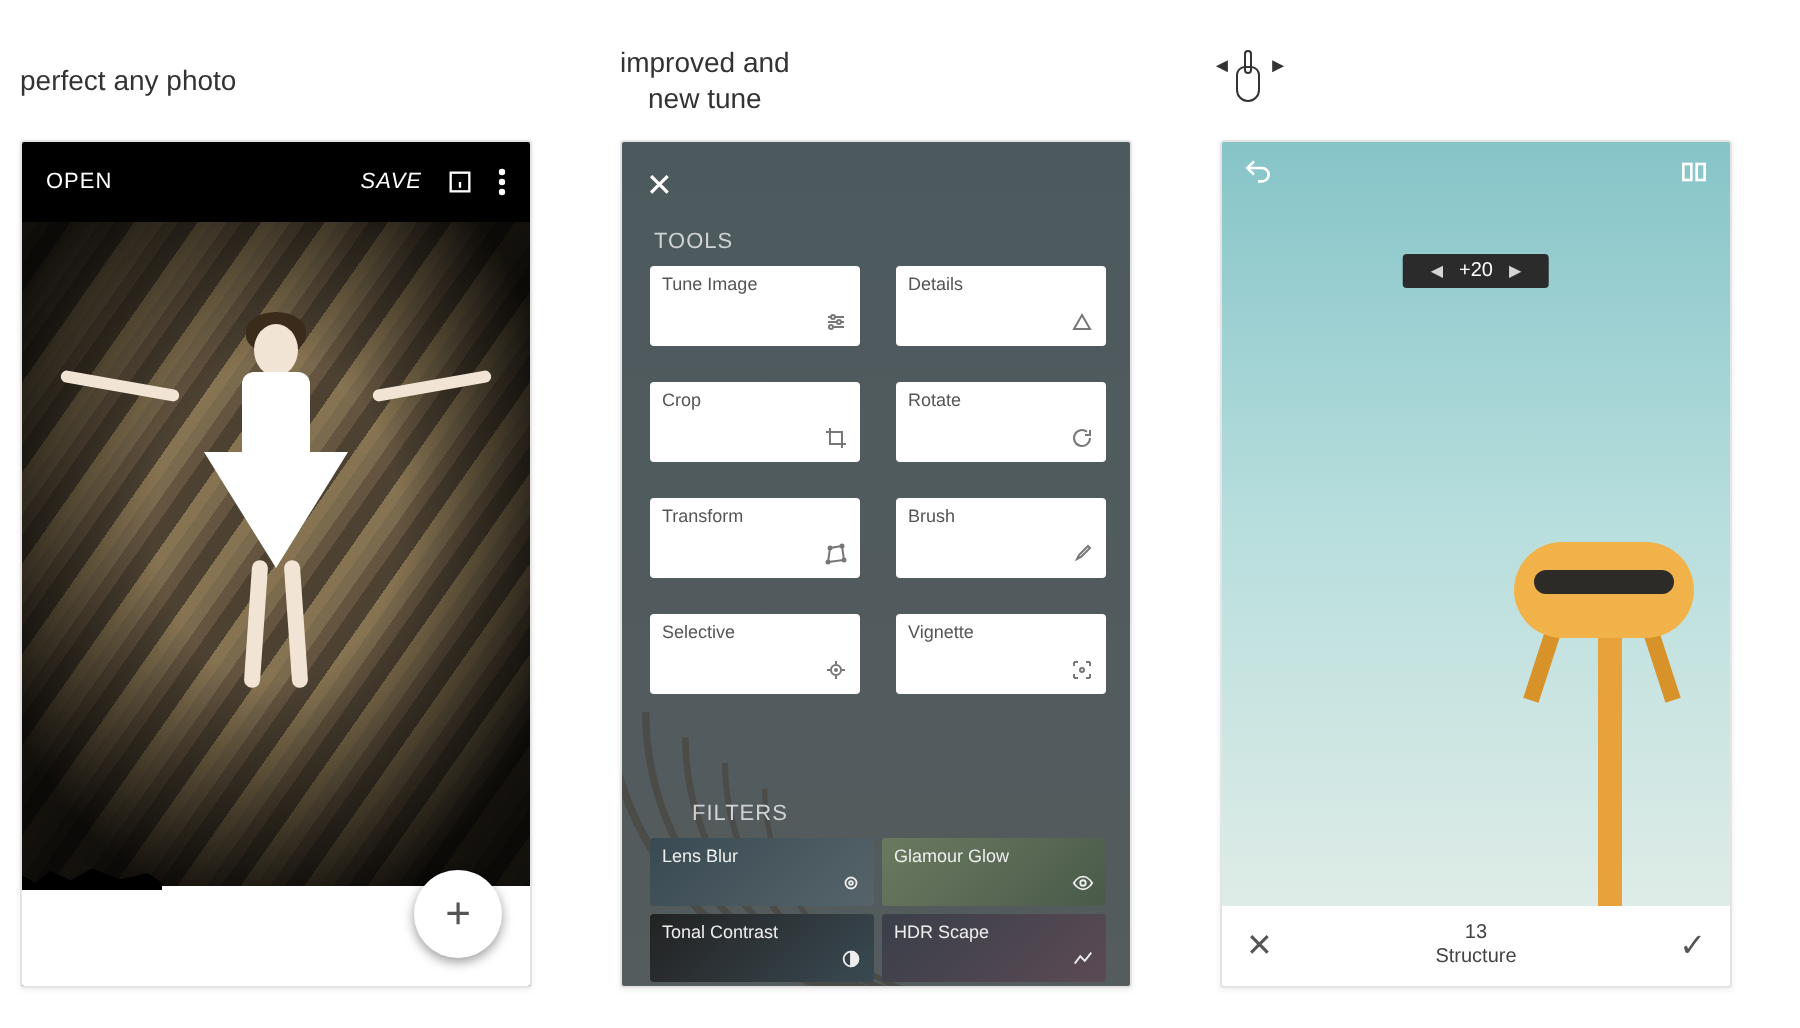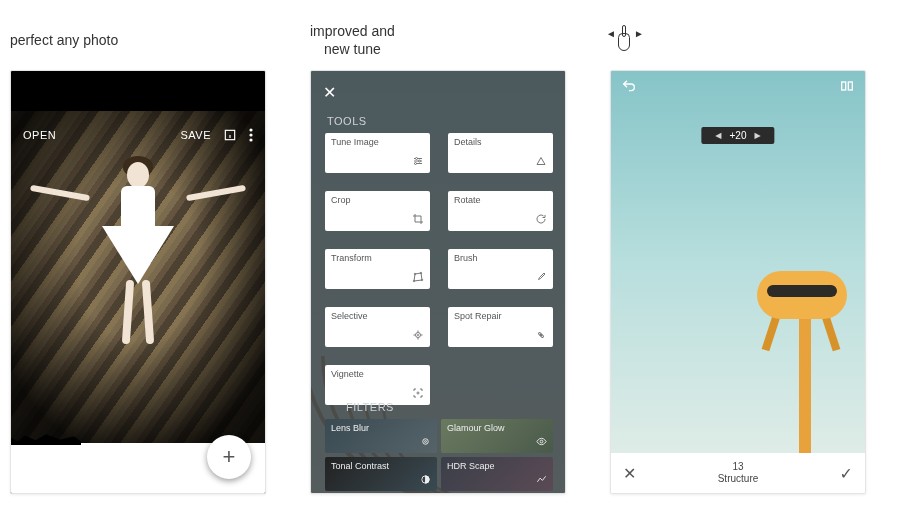--- a/index.html
+++ b/index.html
@@ -4,22 +4,22 @@
 <style>
   * { box-sizing: border-box; margin: 0; padding: 0; }
   html, body { width: 900px; height: 514px; font-family: -apple-system, Helvetica, Arial, sans-serif; background: #fff; }
   .row { display: flex; justify-content: space-around; align-items: flex-start; width: 100%; height: 100%; padding: 10px 0; }
   .col { display: flex; flex-direction: column; align-items: flex-start; width: 280px; }
   .caption { height: 60px; display: flex; align-items: center; justify-content: center; gap: 10px; font-size: 14px; color: #333; text-align: center; line-height: 1.3; }
   .phone { width: 256px; height: 424px; border: 1px solid #e4e4e4; border-radius: 2px; box-shadow: 0 1px 3px rgba(0,0,0,.08); position: relative; overflow: hidden; background: #fff; }
 
   
   .p1 { background: #000; }
-  .p1-top { position: absolute; top: 0; left: 0; right: 0; height: 40px; display: flex; align-items: center; justify-content: space-between; padding: 0 12px; color: #fff; font-size: 11px; letter-spacing: .5px; z-index: 3; margin-top: 44px; }
-  .p1-top .right { display: flex; align-items: center; gap: 12px; }
+  .p1-top { position: absolute; top: 0; left: 0; right: 0; height: 40px; display: flex; align-items: center; justify-content: space-between; padding: 0 12px; color: #fff; font-size: 11px; letter-spacing: .5px; z-index: 3; }
+  .p1-top .right { display: flex; align-items: center; gap: 12px; font-style: italic; }
   .p1-photo { position: absolute; top: 40px; left: 0; right: 0; bottom: 50px; overflow: hidden; }
   .rock { position: absolute; inset: 0;
     background:
       radial-gradient(ellipse 60% 60% at 50% 45%, rgba(0,0,0,0) 40%, rgba(0,0,0,.85) 100%),
       repeating-linear-gradient(125deg, #7a6a4e 0 6px, #655540 6px 12px, #4d4232 12px 20px, #867351 20px 26px);
   }
   .woman { position: absolute; left: 50%; top: 44%; transform: translate(-50%,-50%); width: 120px; height: 190px; }
   .woman .head { position:absolute; left:50%; top:0; transform:translateX(-50%); width:22px; height:26px; background:#f2e4d4; border-radius:50%; }
   .woman .hair { position:absolute; left:50%; top:-6px; transform:translateX(-50%); width:30px; height:20px; background:#3a2b1a; border-radius:50% 50% 40% 40%; }
   .woman .torso { position:absolute; left:50%; top:24px; transform:translateX(-50%); width:34px; height:44px; background:#fff; border-radius:6px 6px 0 0; }
@@ -204,28 +204,20 @@
             <span class="t-icon"><svg width="12" height="12" viewBox="0 0 24 24" stroke="#777" stroke-width="2" fill="none">
                 <circle cx="12" cy="12" r="5"></circle>
                 <circle cx="12" cy="12" r="1" fill="#777"></circle>
                 <line x1="12" y1="3" x2="12" y2="6"></line>
                 <line x1="12" y1="18" x2="12" y2="21"></line>
                 <line x1="3" y1="12" x2="6" y2="12"></line>
                 <line x1="18" y1="12" x2="21" y2="12"></line>
               </svg></span>
           </div>
         <div class="tool">
-            <span class="t-label">Spot Repair</span>
-            <span class="t-icon"><svg width="12" height="12" viewBox="0 0 24 24" stroke="#777" stroke-width="2" fill="none">
-                <rect x="6" y="10" width="12" height="4" rx="2" transform="rotate(45 12 12)"></rect>
-                <line x1="10" y1="10" x2="14" y2="14"></line>
-                <line x1="14" y1="10" x2="10" y2="14"></line>
-              </svg></span>
-          </div>
-        <div class="tool">
             <span class="t-label">Vignette</span>
             <span class="t-icon"><svg width="12" height="12" viewBox="0 0 24 24" stroke="#777" stroke-width="2" fill="none">
                 <path d="M4 4h4M4 4v4M20 4h-4M20 4v4M4 20h4M4 20v-4M20 20h-4M20 20v-4"></path>
                 <circle cx="12" cy="12" r="2"></circle>
               </svg></span>
           </div>
       </div>
       <div class="sec-title filters-title">FILTERS</div>
       <div class="filter-grid">
         <div class="filter f1"><span>Lens Blur</span><span class="f-icon"><svg width="11" height="11" viewBox="0 0 24 24" stroke="#eee" stroke-width="2" fill="none">

